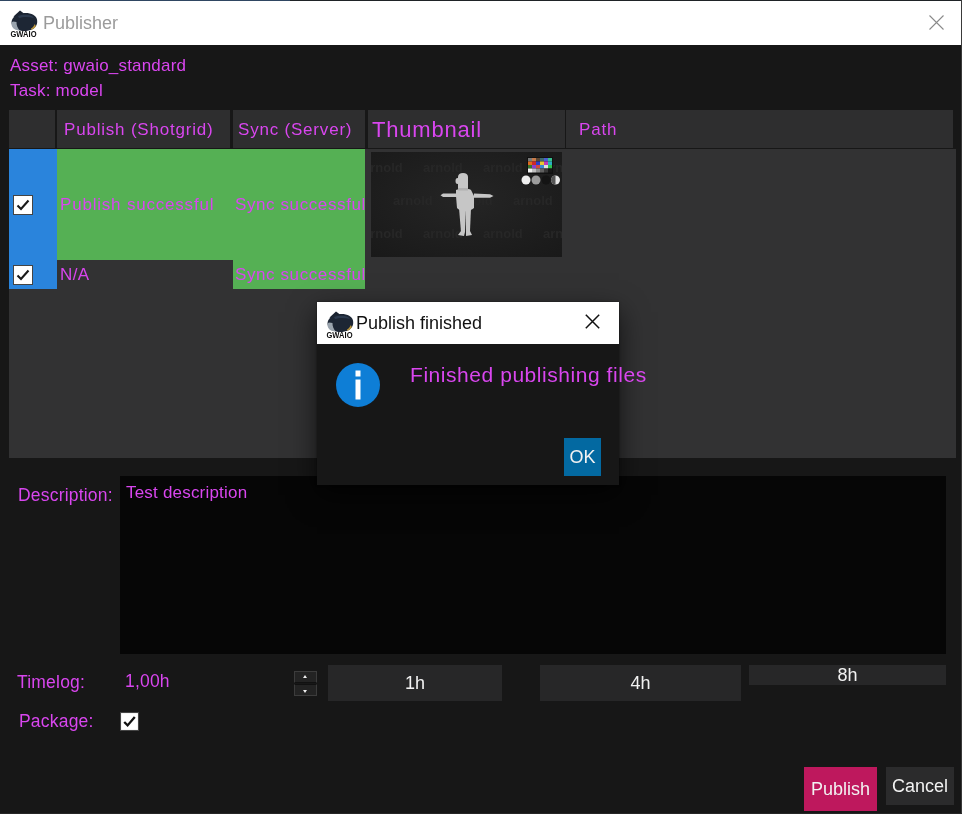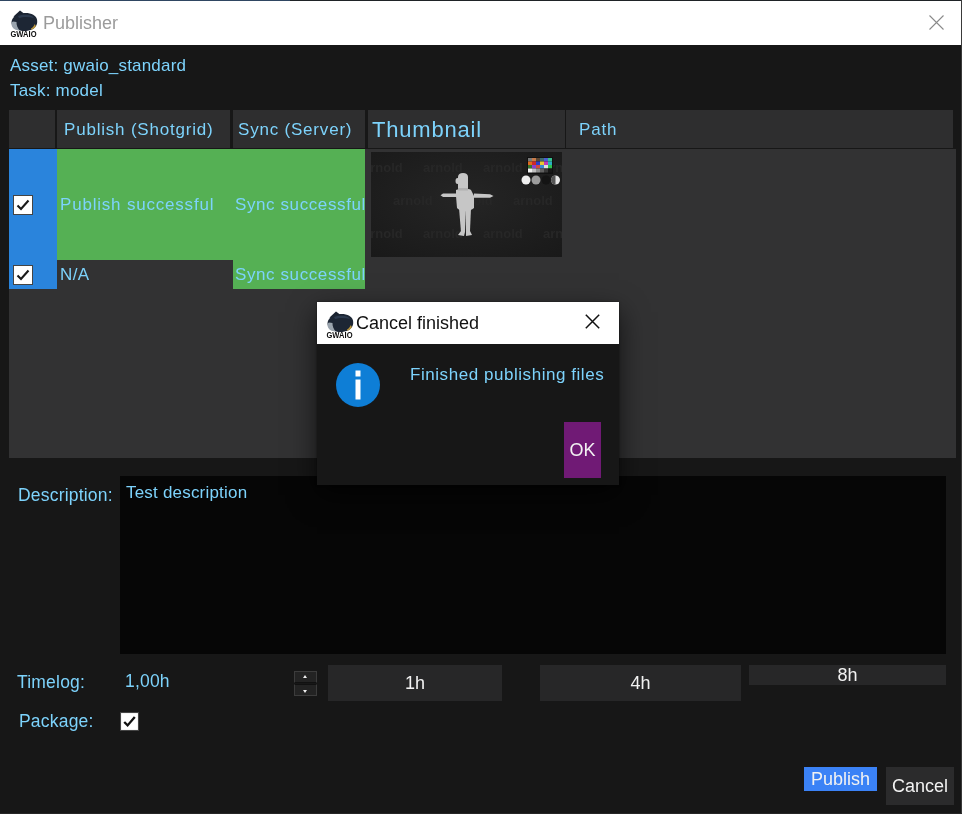--- a/index.html
+++ b/index.html
@@ -1,20 +1,20 @@
 <!DOCTYPE html>
 <html><head>
 <meta charset="utf-8">
 <style>
   * { margin:0; padding:0; box-sizing:border-box; }
   html,body { width:962px; height:814px; overflow:hidden; }
   body { background:#171717; font-family:"Liberation Sans", sans-serif; position:relative; }
   .abs { position:absolute; }
   .vc { transform:translateY(-50%); }
-  .txt { color:#7dd3fc; font-size:18px; white-space:nowrap; }
+  .txt { color:#d946ef; font-size:18px; white-space:nowrap; }
   .btn { position:absolute; background:#272728; display:flex; align-items:center; justify-content:center; color:#f2f2f2; font-size:18px; }
 </style>
 </head>
 <body>
 
 <div class="abs" style="left:0;top:0;width:962px;height:45px;background:#ffffff;"></div>
 <div class="abs" style="left:0;top:0;width:290px;height:1px;background:#2f4662;"></div>
 <div class="abs" style="left:290px;top:0;width:672px;height:1px;background:#1f2327;"></div>
 
 <svg class="abs" style="left:10px;top:8px;" width="28" height="30" viewBox="0 0 28 30">
@@ -157,42 +157,42 @@
 <div class="btn" style="left:328px;top:665px;width:174px;height:36px;">1h</div>
 <div class="btn" style="left:540px;top:665px;width:201px;height:36px;">4h</div>
 <div class="btn" style="left:749px;top:665px;width:197px;height:20px;">8h</div>
 
 <div class="abs txt vc" style="left:19px;top:721px;font-size:17.5px;letter-spacing:0.2px;">Package:</div>
 <svg class="abs" style="left:120px;top:712px;" width="19" height="19" viewBox="0 0 18 18">
   <rect x="0.5" y="0.5" width="17" height="17" fill="#ffffff" stroke="#444444"></rect>
   <path d="M4 9.5 L7.2 12.7 L14 4.8" stroke="#111111" stroke-width="2.2" fill="none"></path>
 </svg>
 
-<div class="btn" style="left:804px;top:767px;width:73px;height:24px;background:#3b82f6;">Publish</div>
+<div class="btn" style="left:804px;top:767px;width:73px;height:44px;background:#be185d;">Publish</div>
 <div class="btn" style="left:886px;top:767px;width:68px;height:38px;background:#2b2b2c;">Cancel</div>
 
 <div class="abs" style="left:961px;top:0;width:1px;height:814px;background:#3a3a3a;"></div>
 <div class="abs" style="left:0;top:813px;width:962px;height:1px;background:#262626;"></div>
 
 <div class="abs" style="left:317px;top:302px;width:302px;height:183px;box-shadow:0 10px 26px rgba(0,0,0,0.65), 0 0 2px rgba(0,0,0,0.5);background:#171717;">
 
   <div class="abs" style="left:0;top:0;width:302px;height:42px;background:#ffffff;"></div>
   <svg class="abs" style="left:9px;top:7px;" width="28" height="30" viewBox="0 0 28 30">
   <path d="M3.5 8.5 L10 2.5 L14 5.5 L7.5 10 Z" fill="#1a2230"></path>
   <path d="M1.5 15 C1.5 9.5 6 6 12.5 5.2 C20 4.2 26 7 27 11.5 C27.8 15.5 26.5 19 22.5 21.3 C17.5 23.8 10.5 23.6 6.8 21.3 C3.8 19.5 1.8 17.5 1.5 15 Z" fill="#1d2634"></path>
   <path d="M8 8 C12 6.5 18 6 22 8 L24 10 C19 8.5 13 8.5 9 10 Z" fill="#2c3a4e"></path>
   <path d="M1.5 14.5 C1 17.5 2.5 20.3 5.5 21.8 L10 22.8 C7.5 20 6.3 17 6.5 14 L3 13.5 Z" fill="#9aa4ae"></path>
   <path d="M21 20.5 C22.8 19.5 24.2 17.8 24.8 16 L25.9 18.3 C24.8 20.1 23 21.3 21.3 21.8 Z" fill="#bb963c"></path>
   <text x="0.5" y="28.5" font-family="Liberation Sans" font-size="8.5" font-weight="bold" fill="#0c0c0c" textLength="26" lengthAdjust="spacingAndGlyphs">GWAIO</text>
   </svg>
-  <div class="abs" style="left:39px;top:21px;transform:translateY(-50%);color:#111;font-size:18px;white-space:nowrap;">Cancel finished</div>
+  <div class="abs" style="left:39px;top:21px;transform:translateY(-50%);color:#111;font-size:18px;white-space:nowrap;">Publish finished</div>
   <svg class="abs" style="left:268px;top:12px;" width="15" height="15" viewBox="0 0 15 15">
     <path d="M0.8 0.8 L14.2 14.2 M14.2 0.8 L0.8 14.2" stroke="#111111" stroke-width="1.5" fill="none"></path>
   </svg>
 
   <svg class="abs" style="left:19px;top:61px;" width="44" height="44" viewBox="0 0 44 44">
     <circle cx="22" cy="22" r="22" fill="#0e7ed6"></circle>
     <rect x="19.5" y="16.5" width="5" height="20" fill="#ffffff"></rect>
     <rect x="19.5" y="7.5" width="5" height="6" fill="#ffffff"></rect>
   </svg>
-  <div class="abs txt" style="left:93px;top:73px;transform:translateY(-50%);font-size:17px;letter-spacing:0.55px;">Finished publishing files</div>
-  <div class="btn" style="left:247px;top:120px;width:37px;height:56px;background:#701a75;">OK</div>
+  <div class="abs txt" style="left:93px;top:73px;transform:translateY(-50%);font-size:21px;letter-spacing:0.55px;">Finished publishing files</div>
+  <div class="btn" style="left:247px;top:136px;width:37px;height:38px;background:#0369a1;">OK</div>
 </div>
 
 </body></html>

